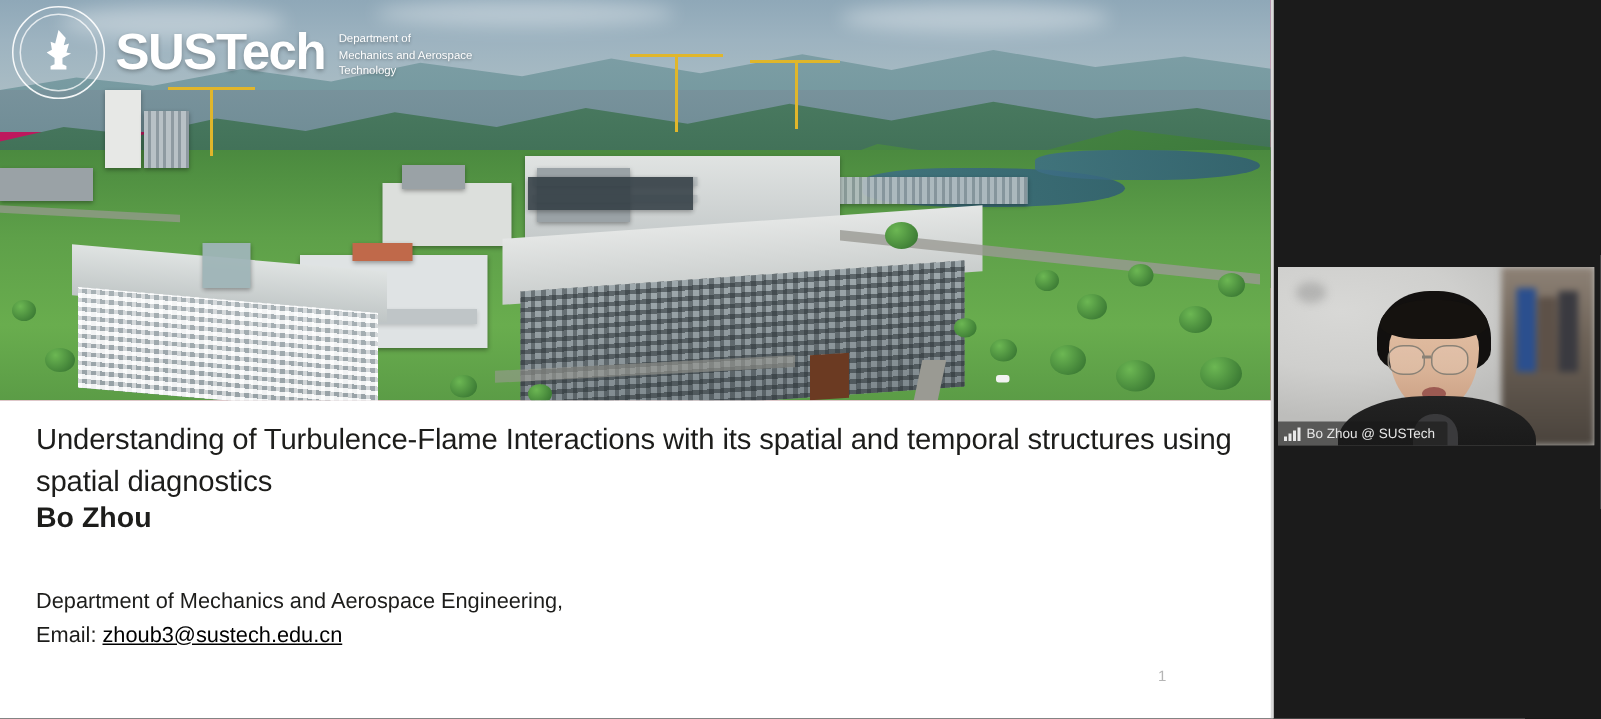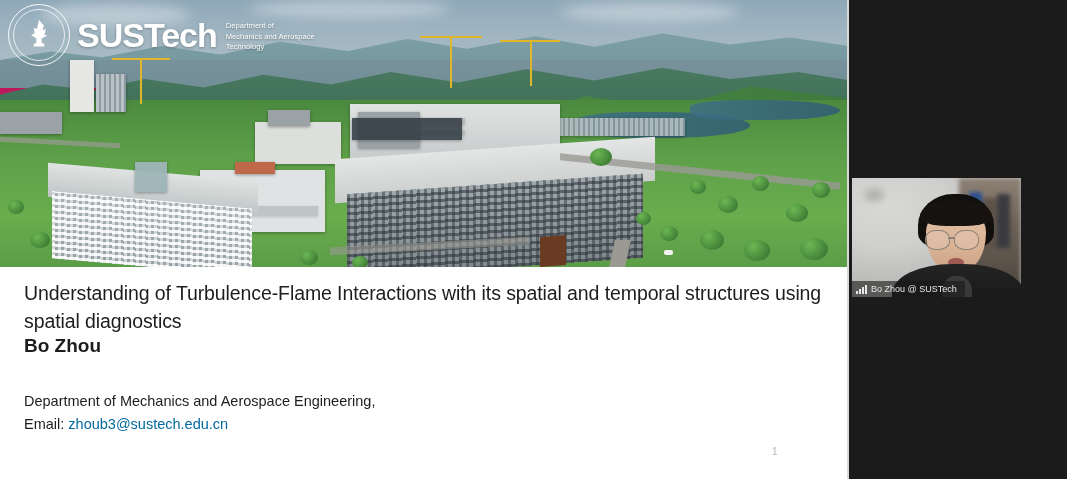--- a/index.html
+++ b/index.html
@@ -223,35 +223,36 @@
   }
   #affiliation {
     position: absolute;
     left: 24px; top: 123px;
     font-size: 14.5px;
     line-height: 1.555;
     color: #1d1d1b;
   }
   #affiliation .line { white-space: nowrap; }
   #email-link {
-    color: #0369a1;
+    color: #000000;
+    text-decoration: underline;
     margin-top: 30px;
   }
   #page-number {
     position: absolute;
     left: 772px; top: 179px;
     font-size: 10px;
     color: #b5b5b5;
   }
 
   
   #video-tile {
     position: absolute;
     left: 852px; top: 178px;
-    width: 169px; height: 119px;
+    width: 211px; height: 119px;
     overflow: hidden;
     background: #2a2a2a;
   }
   #video-bg {
     position: absolute; inset: 0;
     background:
       radial-gradient(ellipse 70% 60% at 20% 25%, #d8d8d6 0%, #cfcfcd 55%, #bdbdbb 100%);
   }
   #video-shelf {
     position:absolute; right:0; top:0; width:62px; height:119px;

